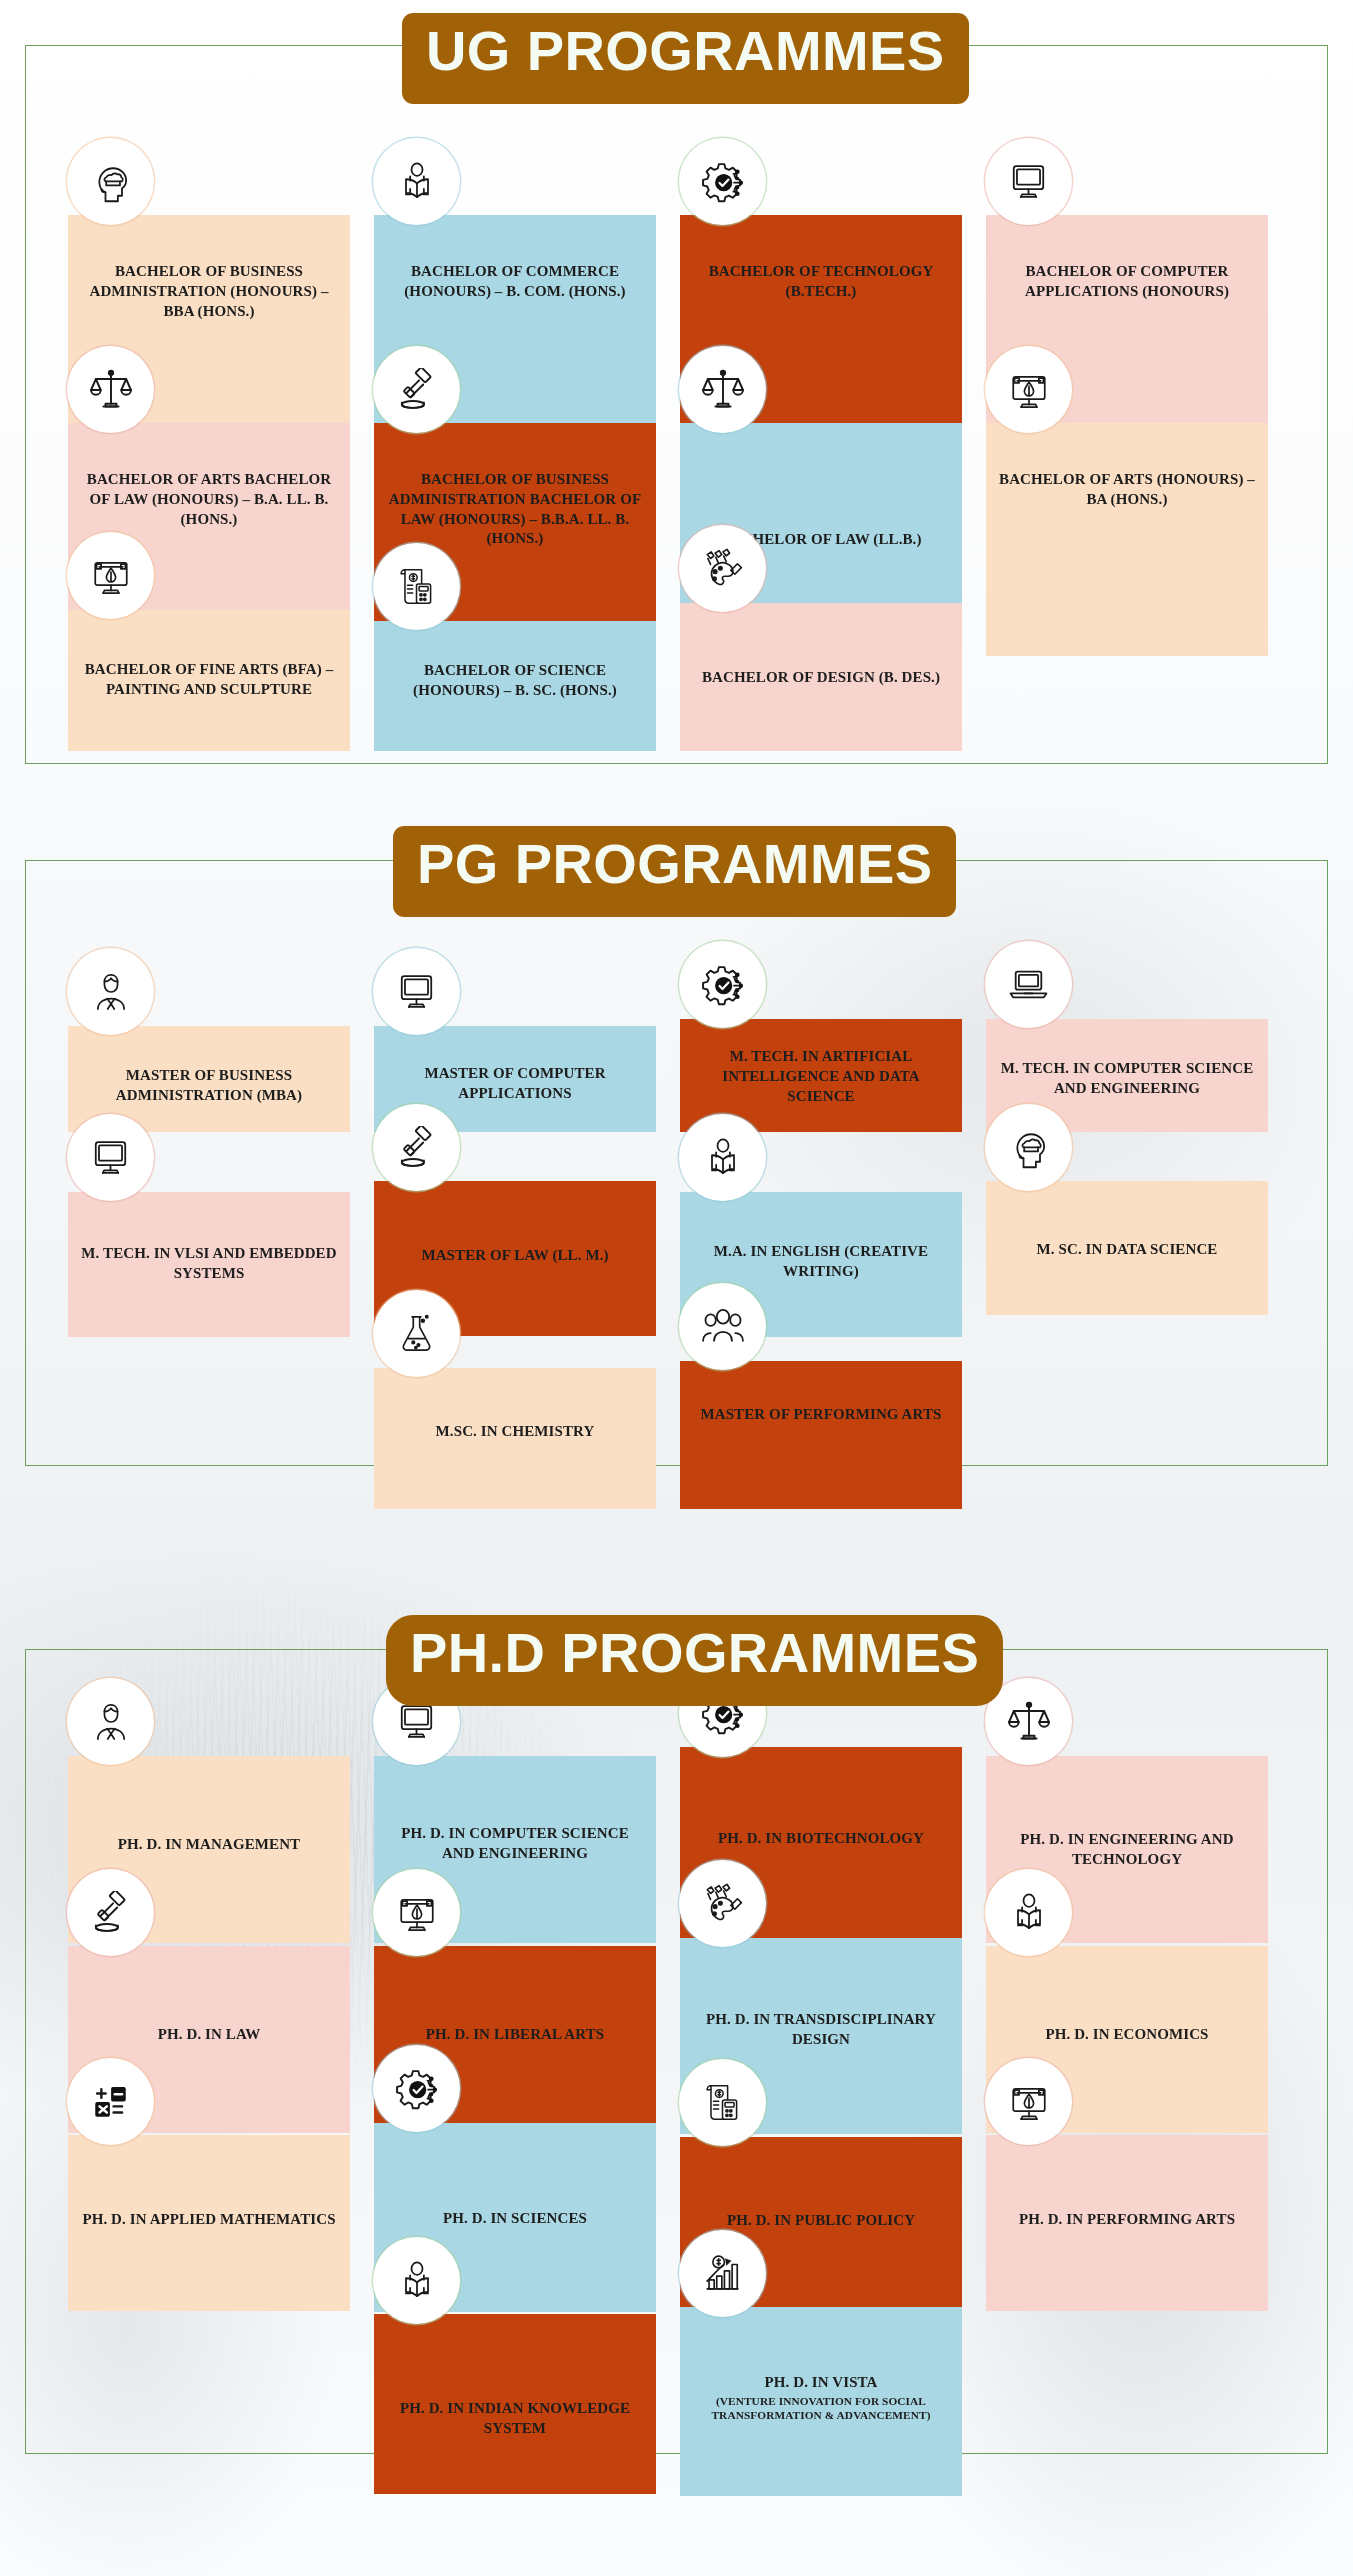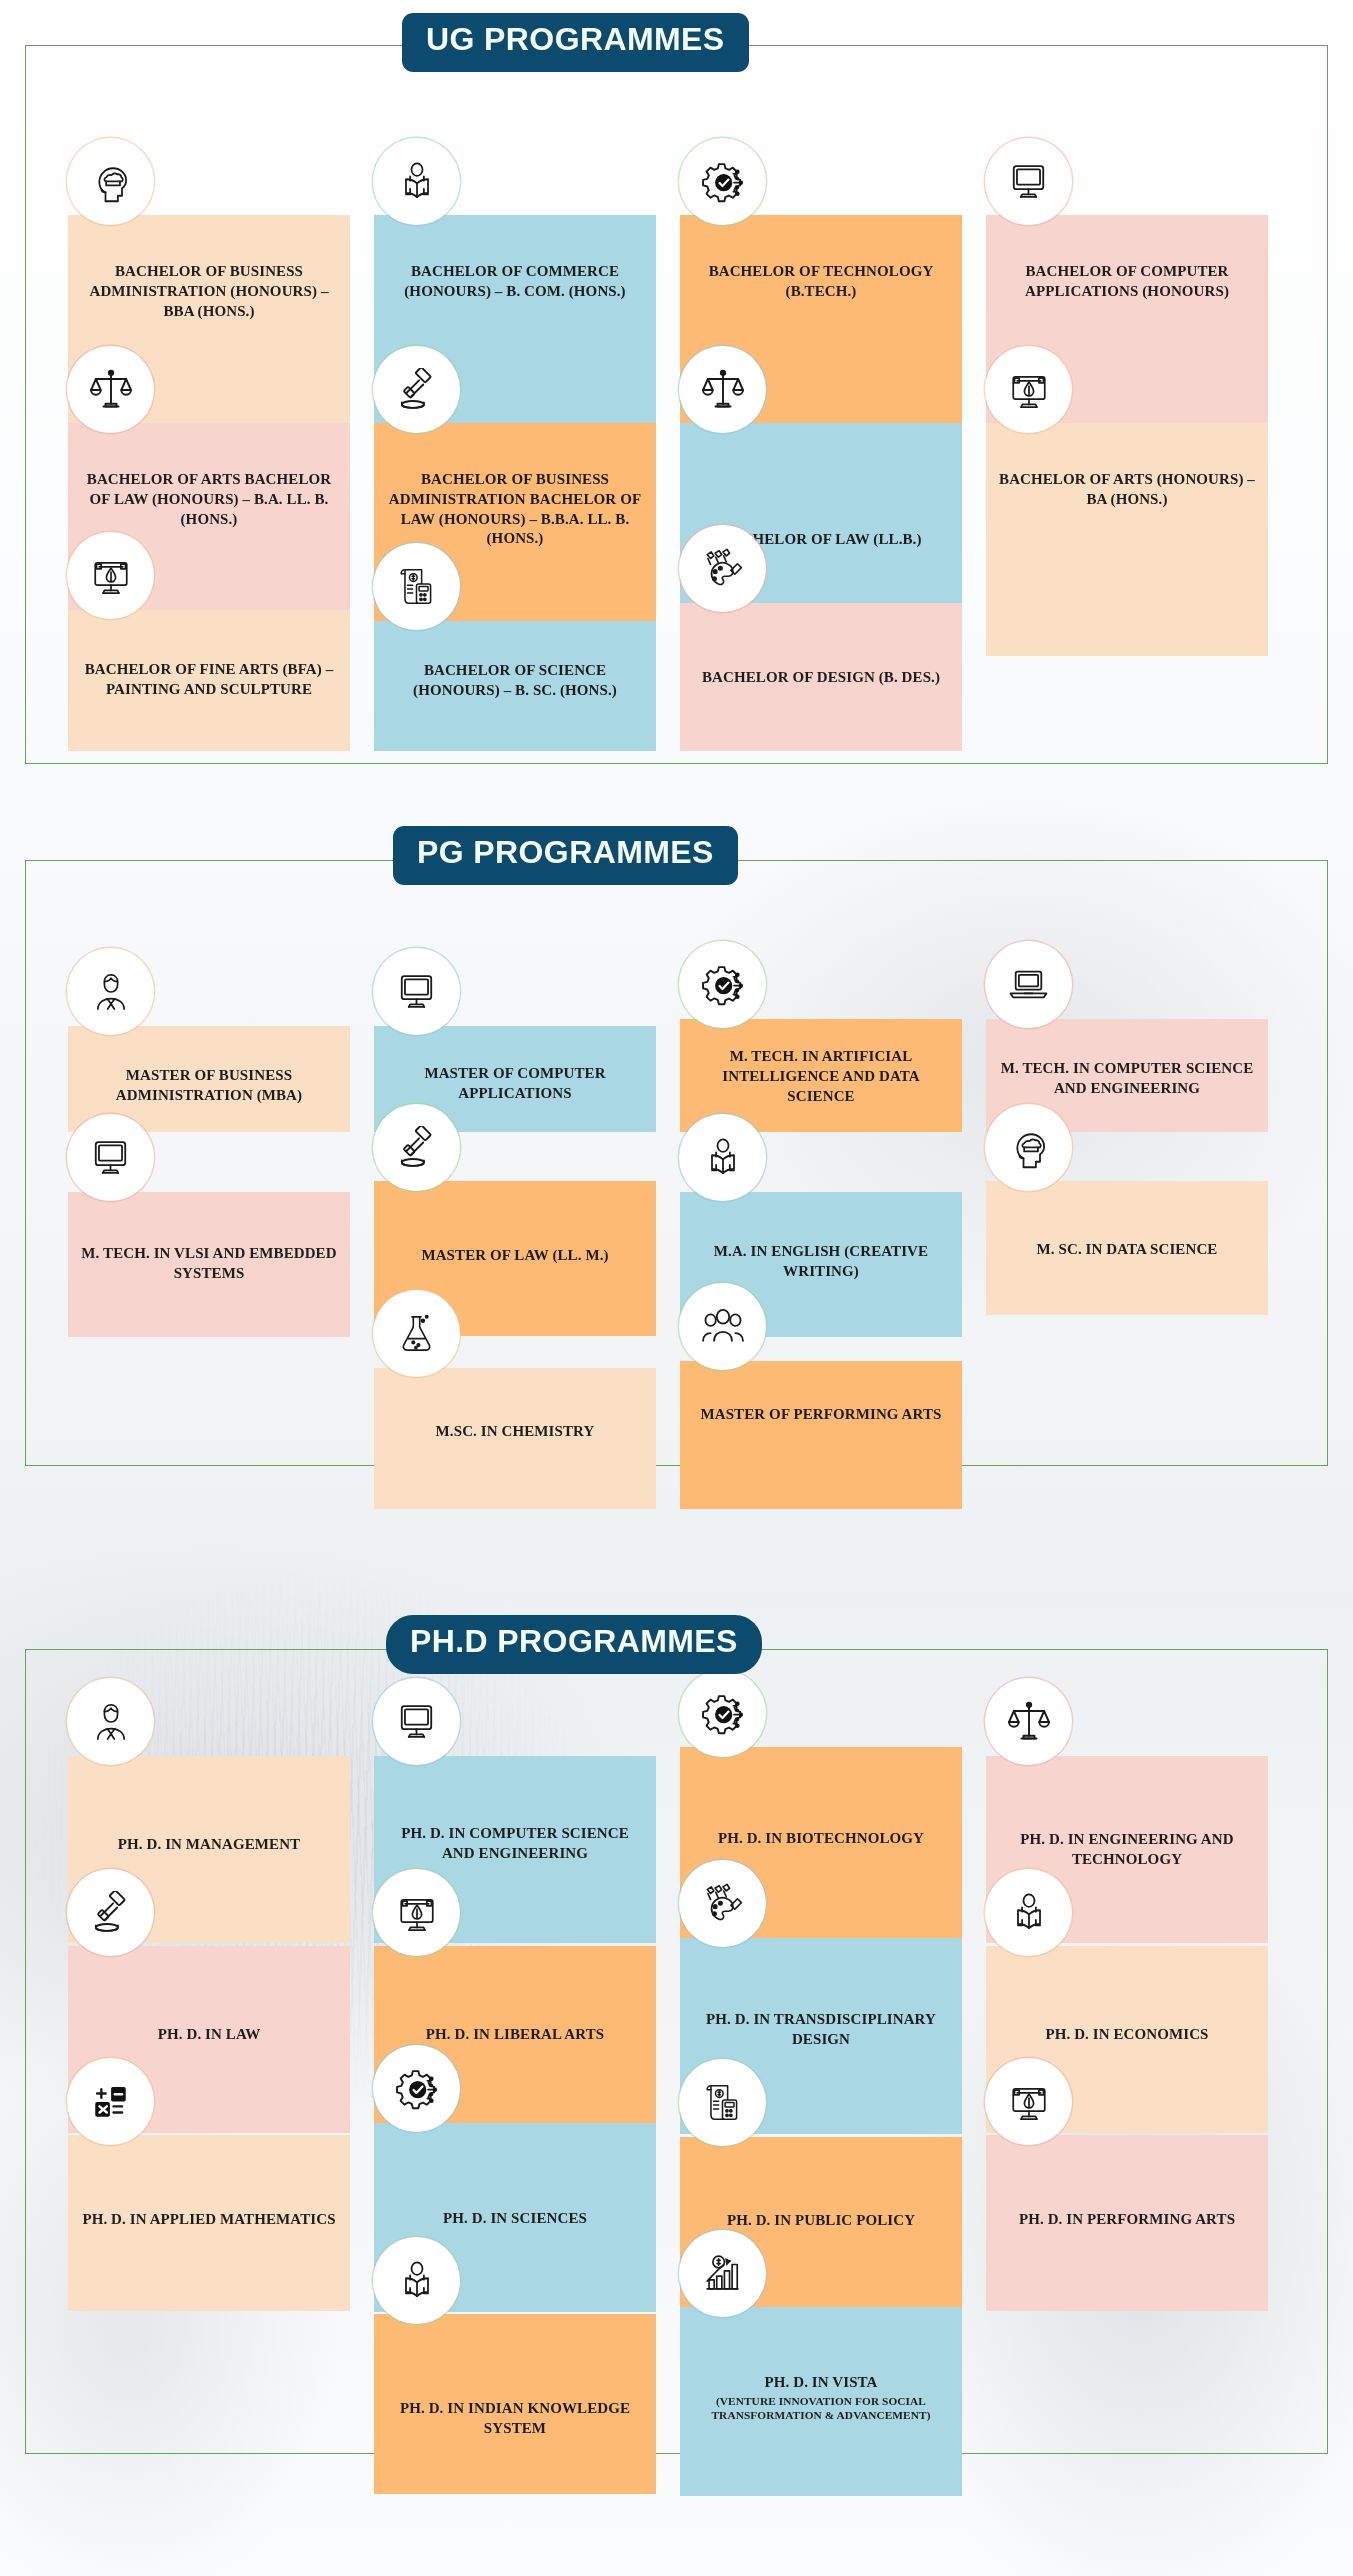--- a/index.html
+++ b/index.html
@@ -41,28 +41,28 @@
   
   .section { position: absolute; }
   .section-frame {
     position: absolute;
     left: 25.4px;
     border: 1.4px solid #6ba05c;
     background: transparent;
   }
   .section-title {
     position: absolute;
-    background: #0c4a6e;
+    background: #a16207;
     color: #f4fbf2;
     font-weight: 700;
     letter-spacing: 0.4px;
     text-align: center;
     border-radius: 11.3px;
-    padding: 10px 24px 17px 24px;
-    font-size: 32px;
+    padding: 10px 24px 25px 24px;
+    font-size: 56px;
     line-height: 1;
     white-space: nowrap;
     z-index: 6;
   }
 
   
   .card {
     position: absolute;
     padding: 3px 10px;
     display: flex;
@@ -85,21 +85,21 @@
   .card-label .sub {
     display: block;
     font-size: 11.3px;
     line-height: 1.25;
     letter-spacing: 0.1px;
     margin-top: 1.4px;
   }
 
   .c-peach  { background: #fadfc4; }
   .c-blue   { background: #a9d7e3; }
-  .c-green  { background: #fdba74; }
+  .c-green  { background: #c2410c; }
   .c-pink   { background: #f7d4cd; }
 
   
   .bubble {
     position: absolute;
     border-radius: 50%;
     background: #ffffff;
     display: flex;
     align-items: center;
     justify-content: center;

